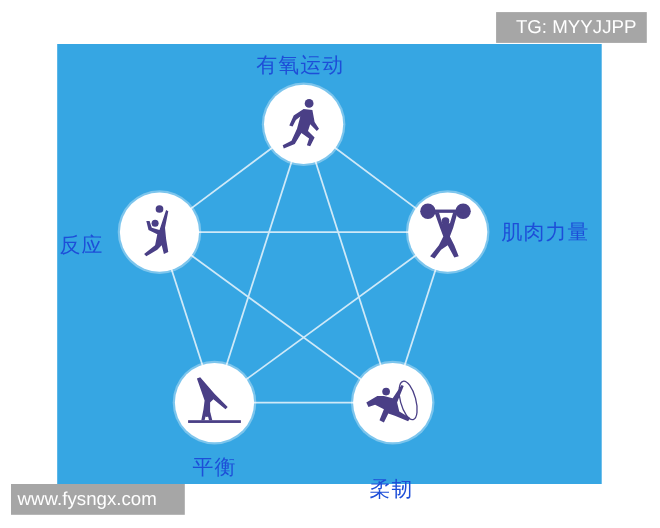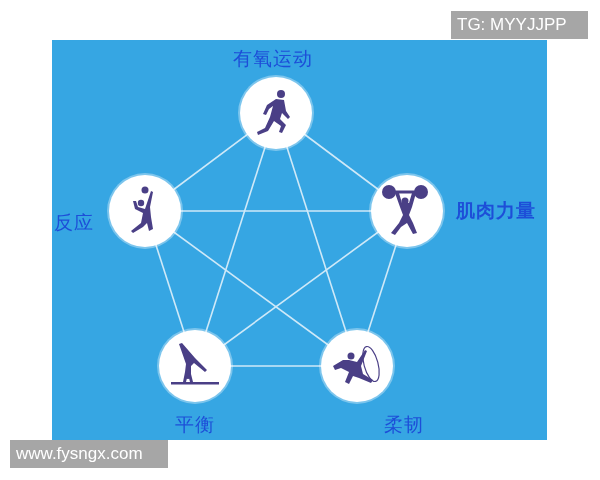--- a/index.html
+++ b/index.html
@@ -5,21 +5,21 @@
   html, body { margin:0; padding:0; }
   body { width:600px; height:480px; background:#ffffff; position:relative; overflow:hidden;
          font-family:"DejaVu Sans","Liberation Sans",sans-serif; }
   .panel { position:absolute; left:52px; top:40px; width:495px; height:400px; background:#36a6e3; }
   svg.net { position:absolute; left:0; top:0; width:600px; height:480px; }
   .node { position:absolute; width:72px; height:72px; border-radius:50%; background:#ffffff;
           box-shadow:0 0 0 2px rgba(255,255,255,0.35); display:flex; align-items:center; justify-content:center; }
   .node svg { width:56px; height:56px; }
   .label { position:absolute; color:#1d4ed8; font-size:19px; letter-spacing:1px; white-space:nowrap; }
   .wm { position:absolute; background:#a6a6a6; color:#ffffff; font-family:"Liberation Sans",sans-serif; }
-  .wm-top { left:451px; top:11px; width:137px; height:28px; font-size:17px; line-height:28px; padding-left:6px; box-sizing:border-box; }
+  .wm-top { left:451px; top:11px; width:137px; height:28px; font-size:17px; line-height:28px; padding-left:18px; box-sizing:border-box; }
   .wm-bottom { left:10px; top:440px; width:158px; height:28px; font-size:17px; line-height:28px; padding-left:6px; box-sizing:border-box; }
 </style>
 </head>
 <body>
 
 <div class="panel"></div>
 
 <svg class="net" viewBox="0 0 600 480">
   <g stroke="#cfe9f8" stroke-width="1.6" fill="none">
 
@@ -51,32 +51,32 @@
   <svg viewBox="0 0 56 56">
     <g fill="#4a3f86">
       <circle cx="10" cy="9" r="7"></circle>
       <circle cx="42" cy="9" r="7"></circle>
       <rect x="10" y="7.5" width="32" height="3"></rect>
       <circle cx="26" cy="18" r="3.5"></circle>
       <path d="M16 10 L20 10 L23 20 L30 20 L33 10 L37 10 L33 24 L30 32 L34 40 L38 50 L34 51 L28 40 L22 44 L16 52 L12 50 L20 40 L24 32 L21 24 Z"></path>
     </g>
   </svg>
 </div>
-<div class="label" style="left:456px;top:198px;font-weight:bold;">肌肉力量</div>
+<div class="label" style="left:456px;top:198px;">肌肉力量</div>
 
 <div class="node" style="left:321px;top:330px;">
   <svg viewBox="0 0 56 56">
     <ellipse cx="42" cy="26" rx="7" ry="18" fill="none" stroke="#4a3f86" stroke-width="1.2" transform="rotate(-15 42 26)"></ellipse>
     <g fill="#4a3f86">
       <circle cx="22" cy="18" r="3.5"></circle>
       <path d="M4 28 L14 22 L20 22 L28 24 L36 12 L38 13 L32 28 L34 36 L44 42 L42 45 L30 40 L24 38 L20 46 L16 44 L20 34 L12 30 L6 32 Z"></path>
     </g>
   </svg>
 </div>
-<div class="label" style="left:336px;top:412px;margin-left:48px;">柔韧</div>
+<div class="label" style="left:336px;top:432px;">柔韧</div>
 
 <div class="node" style="left:159px;top:330px;">
   <svg viewBox="0 0 56 56">
     <g fill="#4a3f86">
       <rect x="4" y="44" width="48" height="2.5"></rect>
       <path d="M12 6 L15 5 L28 20 L40 32 L38 34 L27 25 L24 28 L24 36 L26 44 L23 44 L21 36 L19 44 L16 44 L18 34 L19 26 Z"></path>
       <circle cx="21" cy="38" r="3"></circle>
     </g>
   </svg>
 </div>

